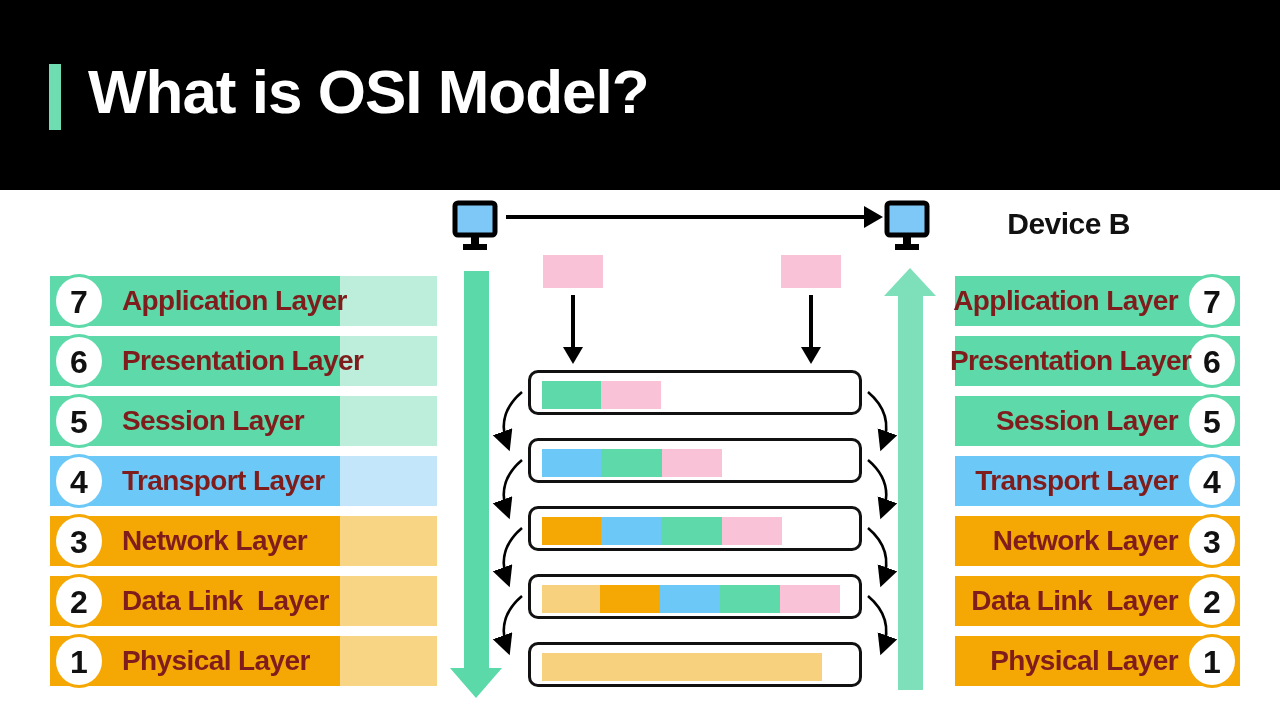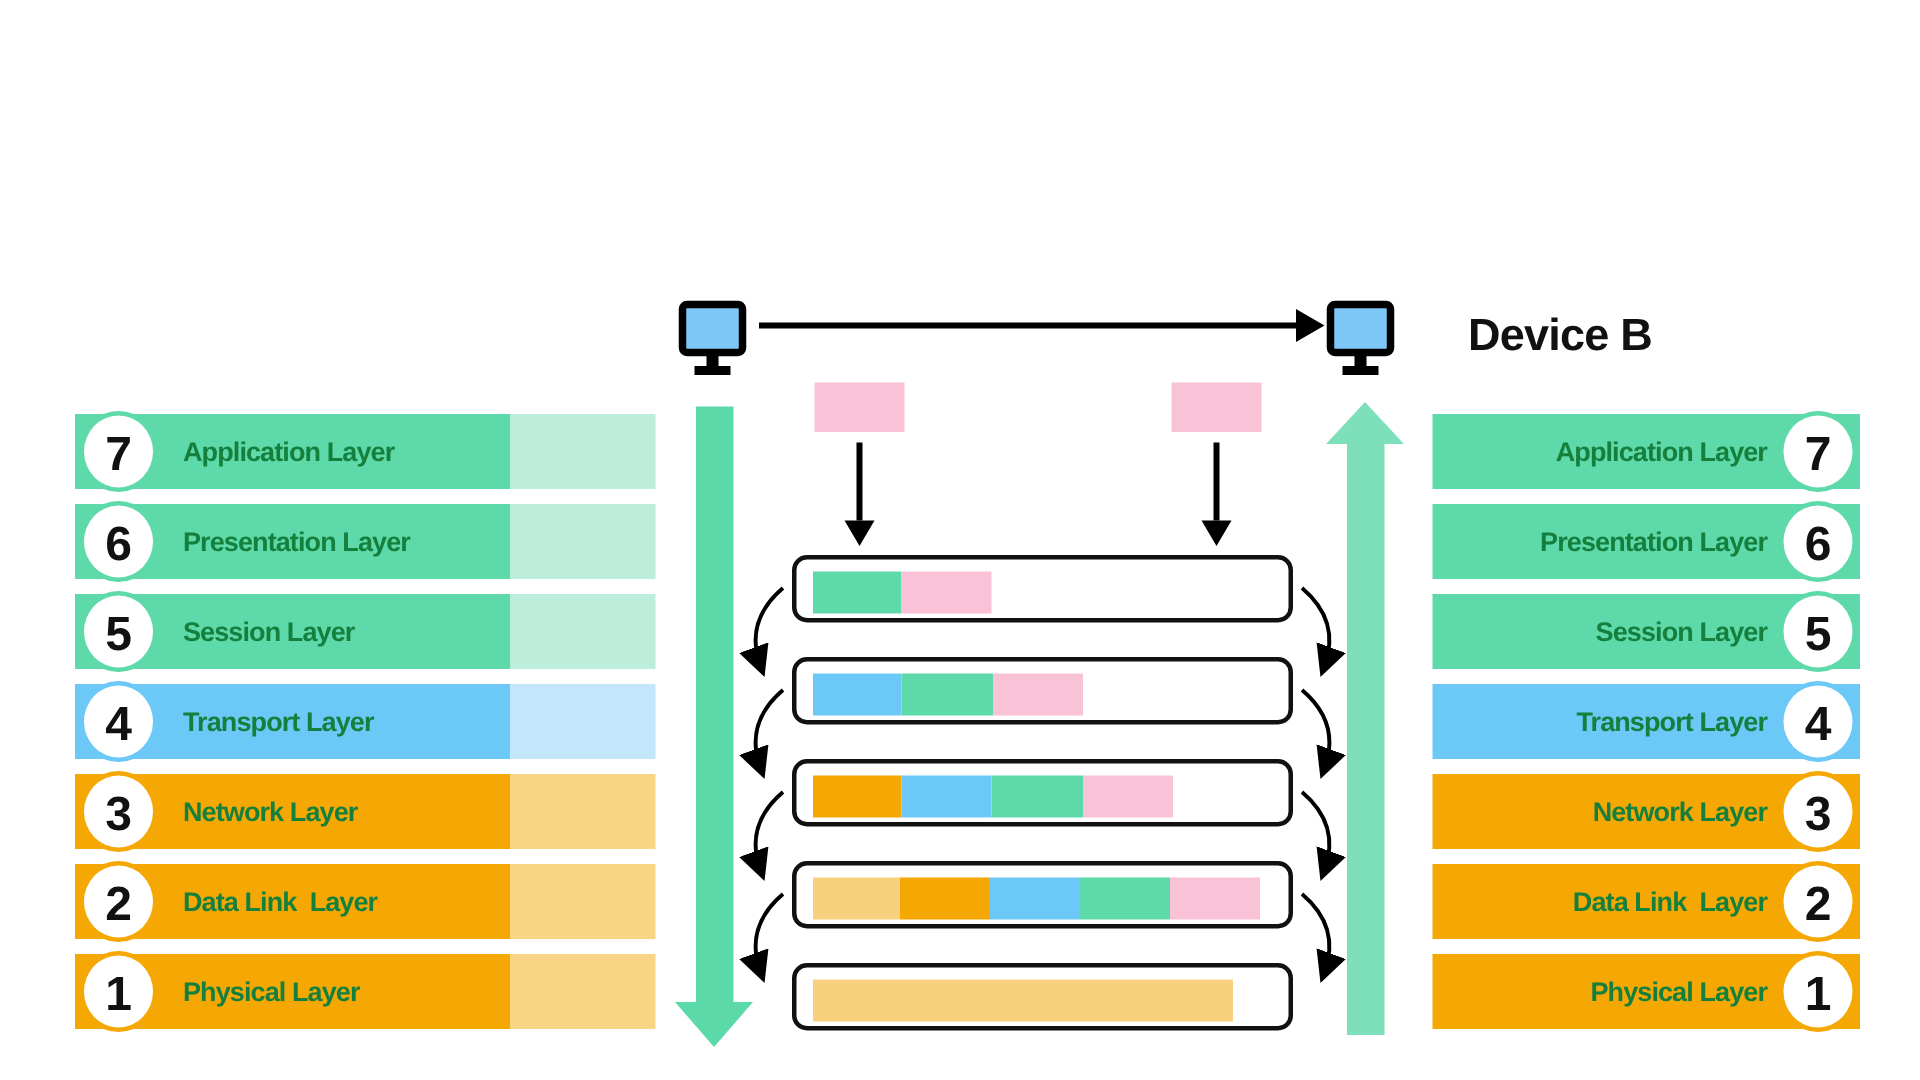--- a/index.html
+++ b/index.html
@@ -7,53 +7,57 @@
           font-family:"Liberation Sans",sans-serif;}
   
   #header{position:absolute;left:0;top:0;width:1280px;height:190px;background:#000000;}
   #accent{position:absolute;left:49px;top:64px;width:12px;height:66px;}
   #title{position:absolute;left:88px;top:56px;font-size:62px;font-weight:bold;color:#ffffff;
          letter-spacing:-1px;white-space:nowrap;}
   
   .dev-label{position:absolute;top:202px;height:44px;line-height:44px;font-size:30px;
              font-weight:600;color:#111;letter-spacing:-0.5px;}
   #dev-a-label{left:300px;width:146px;text-align:right;}
-  #dev-b-label{left:950px;width:180px;text-align:center;}
+  #dev-b-label{left:950px;width:180px;text-align:right;}
   .monitor{position:absolute;top:200px;width:46px;height:50px;}
   #monitor-a{left:452px;}
   #monitor-b{left:884px;}
   #dev-arrow-line{position:absolute;left:506px;top:215px;width:362px;height:4px;background:#000;}
   #dev-arrow-head{position:absolute;left:864px;top:206px;width:0;height:0;
       border-left:19px solid #000;border-top:11px solid transparent;border-bottom:11px solid transparent;}
   
   .bar{position:absolute;height:50px;}
   .ext{position:absolute;height:50px;}
   .layer-circle{position:absolute;width:52px;height:54px;border-radius:50%;background:#fff;
       box-sizing:border-box;border:3px solid;text-align:center;line-height:50px;
       font-size:32px;font-weight:bold;color:#111;}
-  .layer-label{position:absolute;height:50px;line-height:50px;font-size:18px;font-weight:bold;
-      color:#15803d;letter-spacing:-0.6px;white-space:pre;}
+  .layer-label{position:absolute;height:50px;line-height:50px;font-size:28px;font-weight:bold;
+      color:#7f1d1d;letter-spacing:-0.6px;white-space:pre;}
   
   .big-shaft{position:absolute;width:25px;}
   .big-head{position:absolute;width:0;height:0;}
   
   .dunit{position:absolute;width:60px;height:33px;}
   .varrow-line{position:absolute;width:4px;background:#000;}
   .varrow-head{position:absolute;width:0;height:0;border-left:10px solid transparent;
       border-right:10px solid transparent;border-top:17px solid #000;}
   
   .pbox{position:absolute;left:528px;width:334px;height:45px;box-sizing:border-box;
       border:3px solid #111;border-radius:10px;background:#fff;}
   .seg{position:absolute;top:8px;height:28px;}
   .curve-svg{position:absolute;width:34px;height:66px;overflow:visible;}
 </style>
 </head>
 <body>
 
 <div id="canvas">
+  <div id="header">
+    <div id="accent" style="background: rgb(111, 221, 178);"></div>
+    <div id="title">What is OSI Model?</div>
+  </div>
 
   <svg id="monitor-a" class="monitor" viewBox="0 0 46 50">
     <rect x="3" y="3" width="40" height="32" rx="3" fill="#7EC8F8" stroke="#000" stroke-width="5"></rect>
     <rect x="19" y="35" width="8" height="9" fill="#000"></rect>
     <rect x="11" y="44" width="24" height="6" fill="#000"></rect>
   </svg>
   <div id="dev-arrow-line"></div>
   <div id="dev-arrow-head"></div>
   <svg id="monitor-b" class="monitor" viewBox="0 0 46 50">
     <rect x="3" y="3" width="40" height="32" rx="3" fill="#7EC8F8" stroke="#000" stroke-width="5"></rect>

